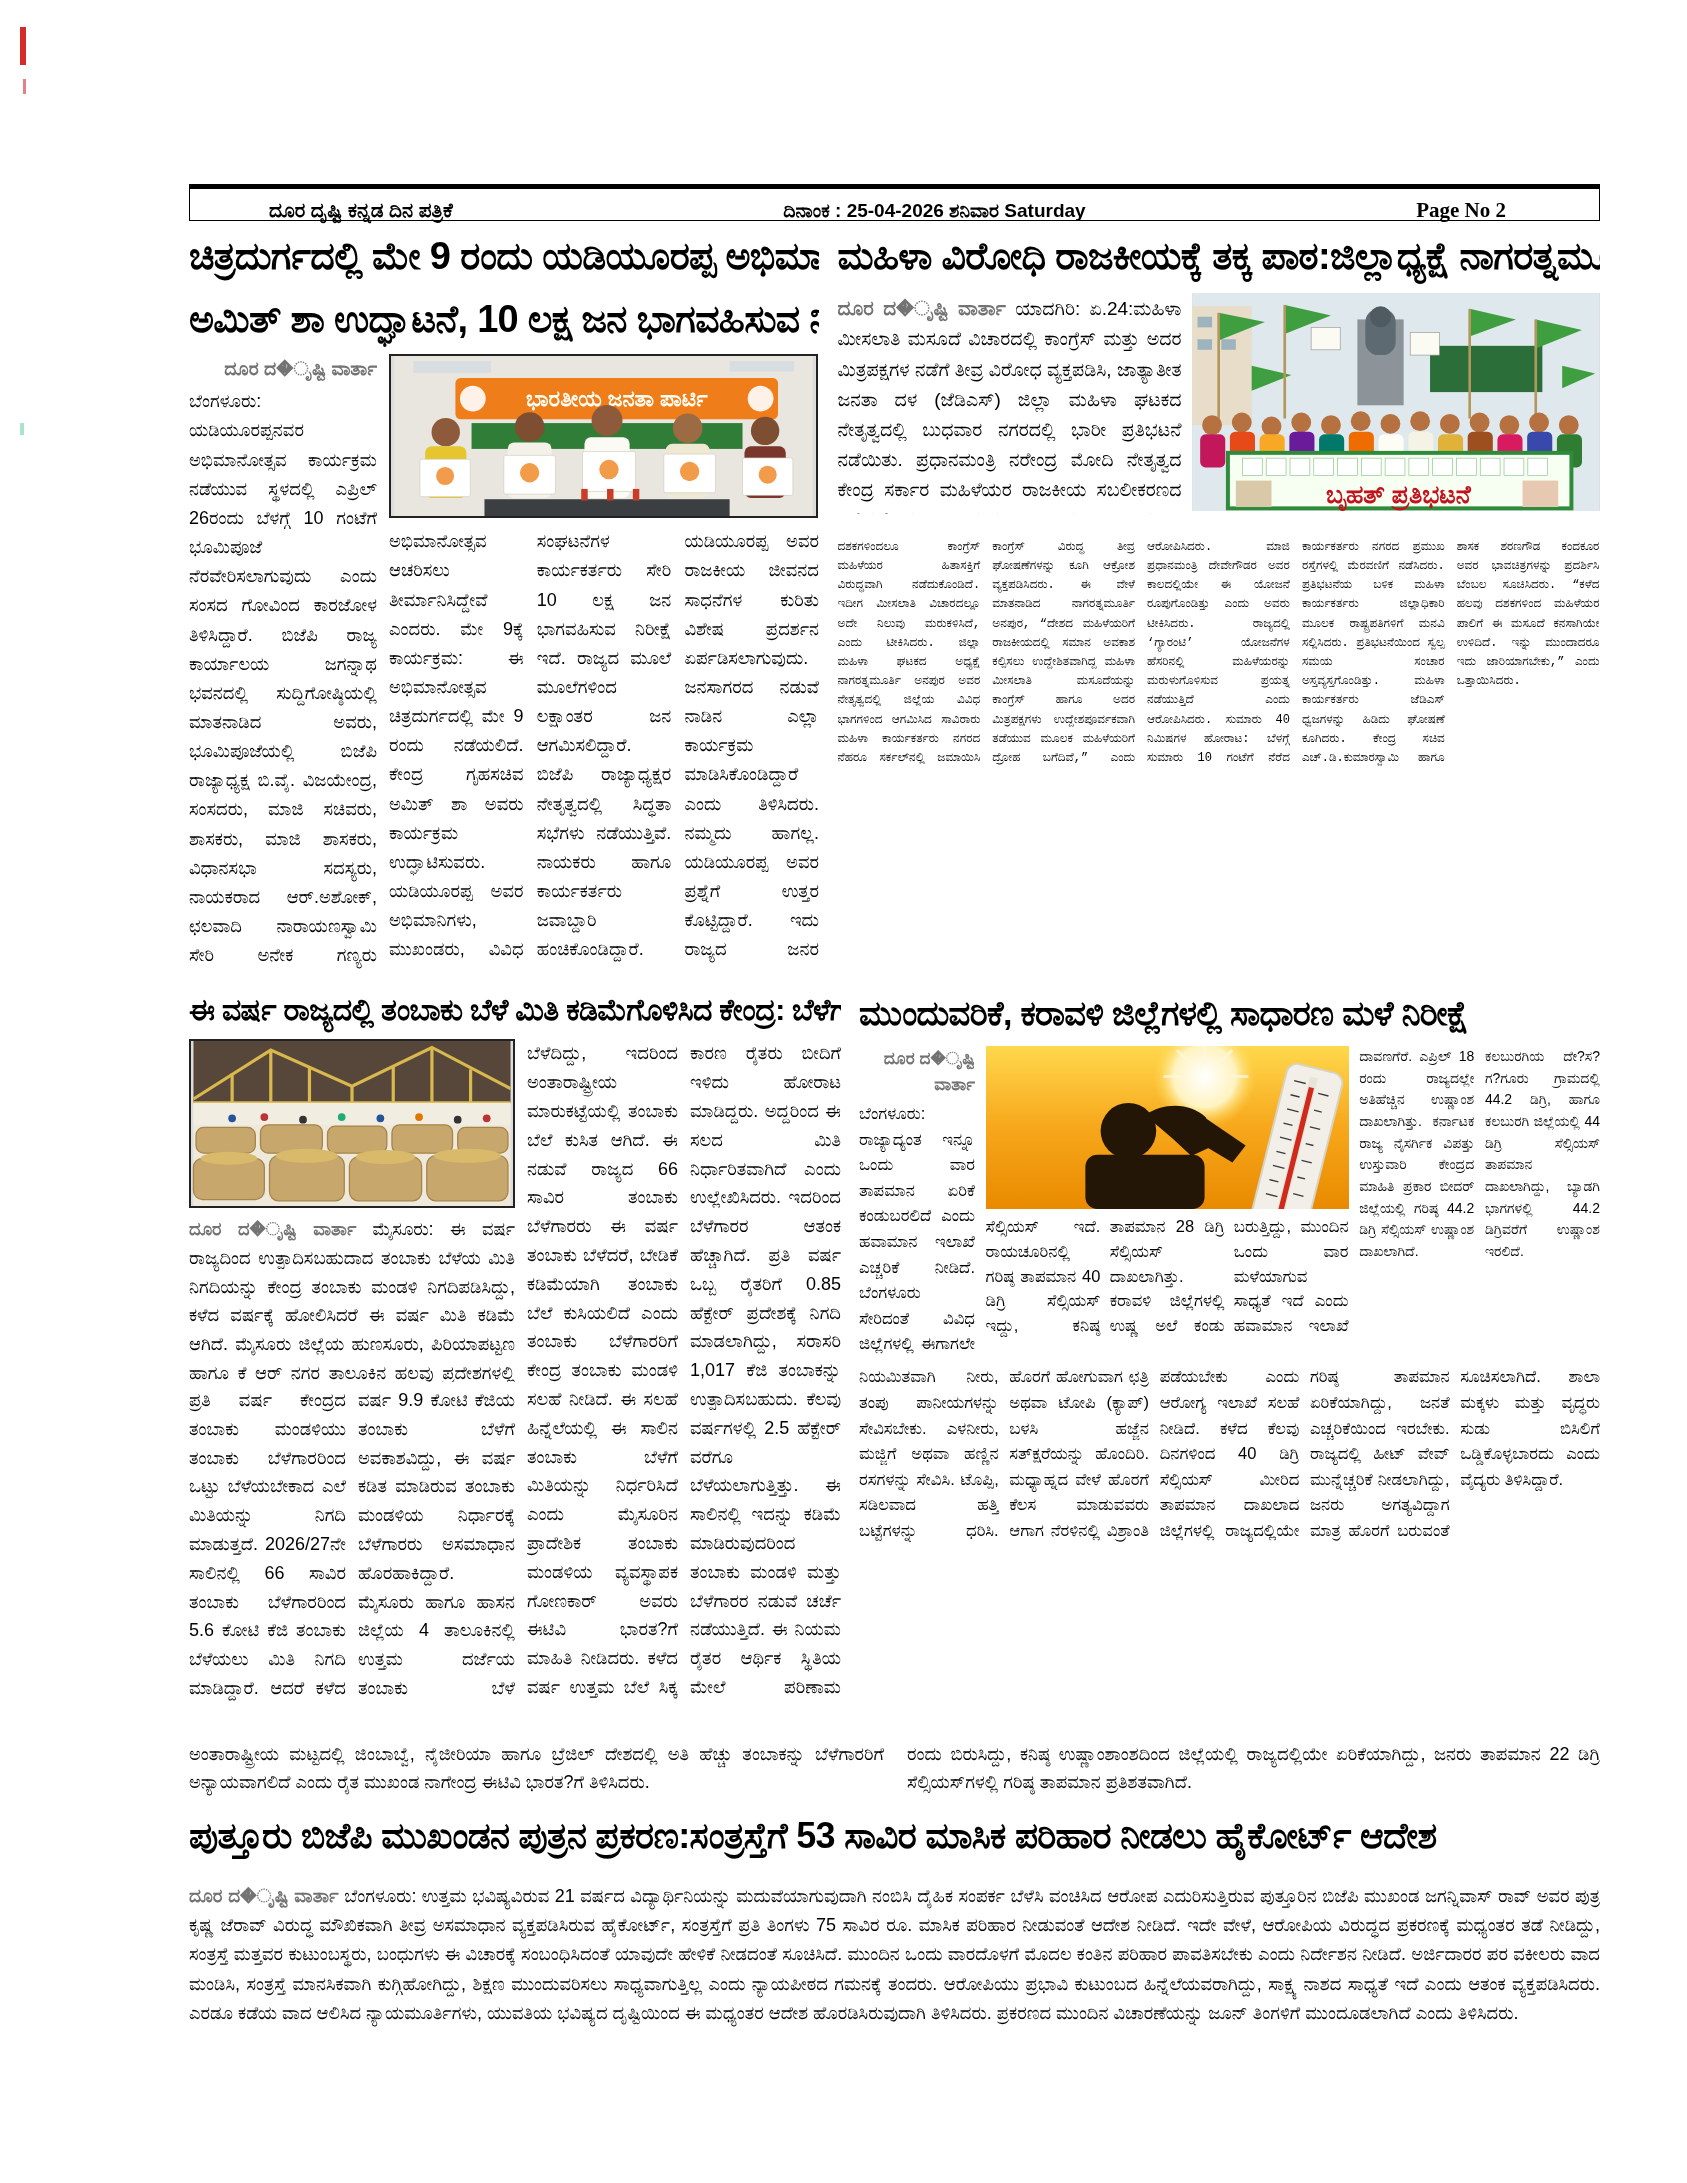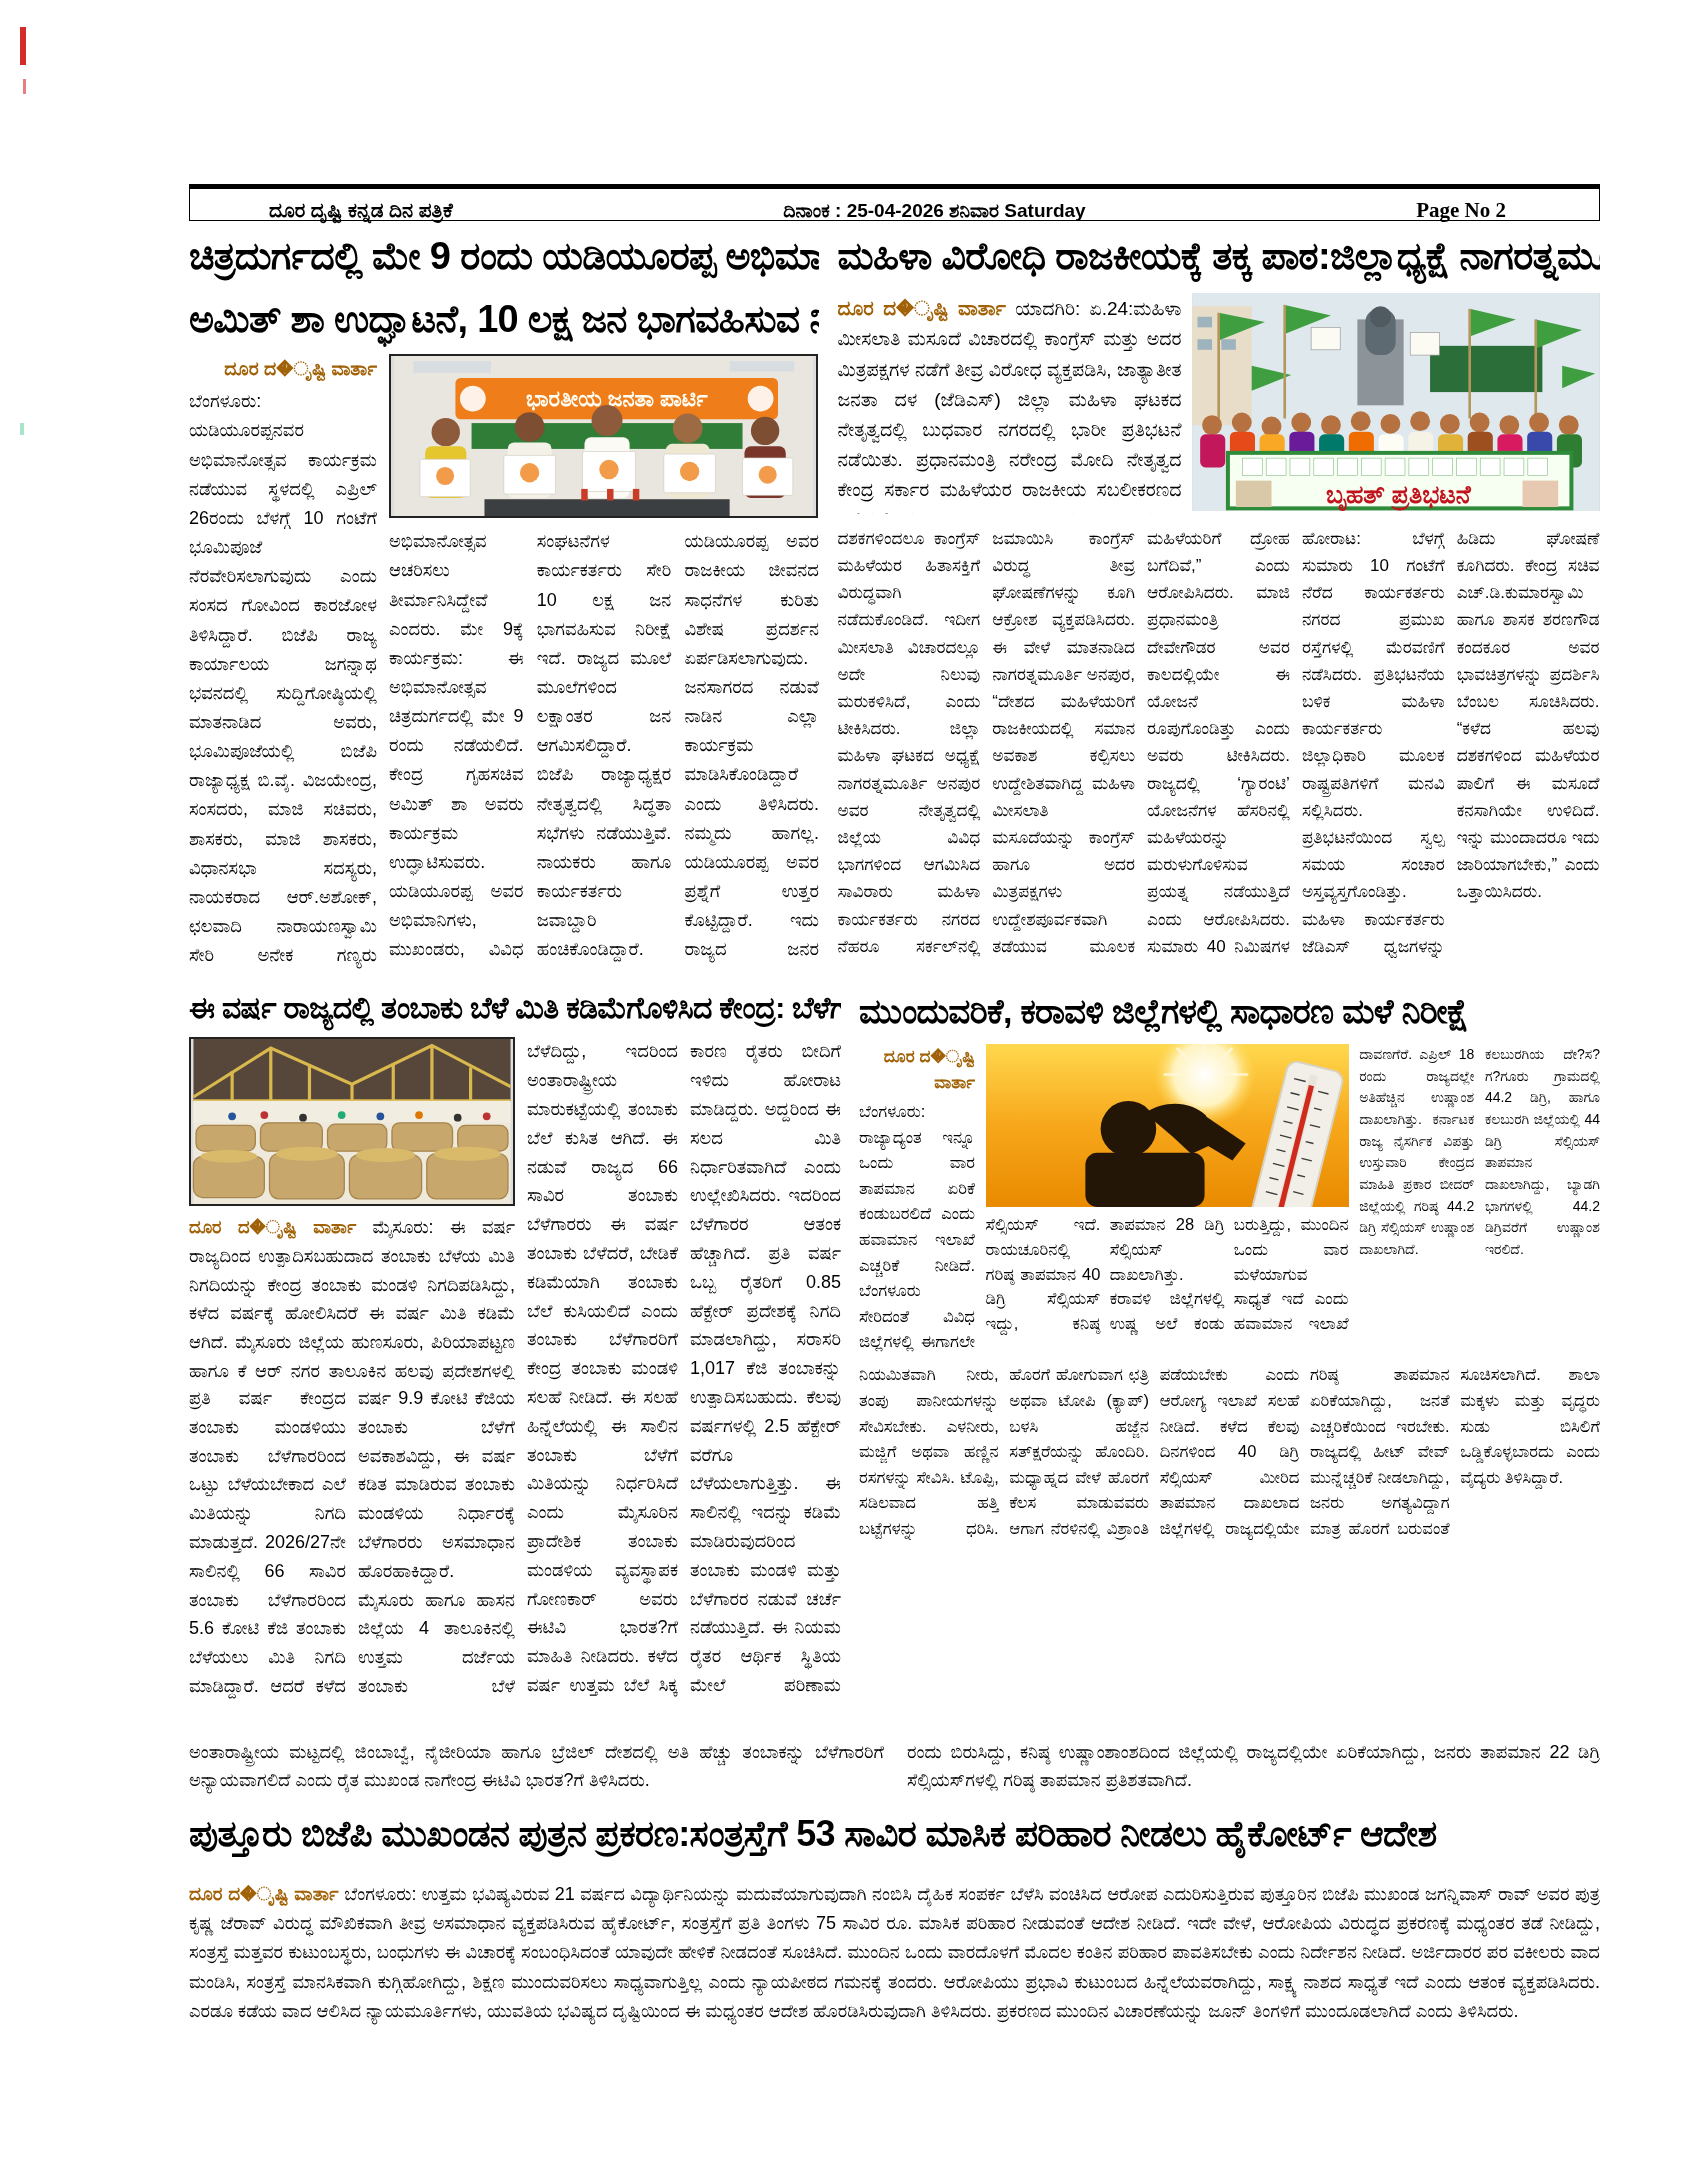--- a/index.html
+++ b/index.html
@@ -9,40 +9,40 @@
   .content{position:absolute;left:189px;top:184px;width:1411px;}
 
   
   .hdr{border:1.3px solid #000;border-top:5.3px solid #000;height:37px;display:flex;align-items:center;justify-content:space-between;padding:12px 93px 0 79px;box-sizing:border-box;}
   .hdr .mast{font-weight:900;font-size:20px;}
   .hdr .date{font-weight:900;font-size:19px;}
   .hdr .pageno{font-family:"Liberation Serif",serif;font-weight:700;font-size:21px;}
 
   
   .h-big{font-weight:900;white-space:nowrap;overflow:hidden;letter-spacing:-0.7px;}
-  .byline{color:#a16207;font-weight:900;}
+  .byline{color:#737373;font-weight:900;}
   .just{text-align:justify;overflow:hidden;overflow-wrap:anywhere;}
 
   .top-band{display:flex;margin-top:5.3px;}
   .story1{width:630px;flex:none;}
   .story1 .hl1{font-size:38px;height:64px;line-height:61px;}
   .story1 .hl2{font-size:38px;height:61px;line-height:58px;}
   .s1-cols{display:flex;gap:12px;margin-top:2.6px;}
   .s1-col1{width:188px;flex:none;font-size:18px;line-height:1.62;height:621px;}
   .s1-col1 .byline{display:block;text-align:right;font-size:19px;margin-bottom:2.6px;}
   .s1-right{flex:1;min-width:0;}
   .photoframe{display:block;border:2px solid #222;box-sizing:border-box;background:#ddd;}
   .s1-body{margin-top:9.3px;column-count:3;column-gap:13.2px;font-size:18px;line-height:1.62;height:442px;}
 
   .story2{width:762px;margin-left:18.5px;flex:none;}
   .story2 .hl1{font-size:38px;height:64px;line-height:61px;}
   .s2-top{display:flex;gap:10.6px;margin-top:2.6px;}
   .s2-intro{width:344px;flex:none;font-size:19px;line-height:1.58;height:221px;}
   .s2-intro .byline{font-size:20px;}
-  .s2-body{margin-top:11px;column-count:5;column-gap:12px;font-size:17px;line-height:1.6;height:439px;}
+  .s2-body{margin-top:24px;column-count:5;column-gap:12px;font-size:12px;line-height:1.6;height:439px;font-family:Liberation Mono, monospace;}
 
   .mid-band{display:flex;margin-top:8px;}
   .story3{width:652px;flex:none;}
   .story3 .hl1{font-size:30px;height:52px;line-height:50px;}
   .s3-flex{display:flex;gap:12px;margin-top:2.6px;}
   .s3-left{width:326px;flex:none;}
   .s3-intro{margin-top:6.6px;font-size:18px;line-height:1.6;height:167px;}
   .s3-cols{margin-top:4px;column-count:2;column-gap:12px;font-size:18px;line-height:1.6;height:336px;}
   .s3-right{flex:1;min-width:0;column-count:2;column-gap:12px;font-size:18px;line-height:1.6;height:691px;}
 

